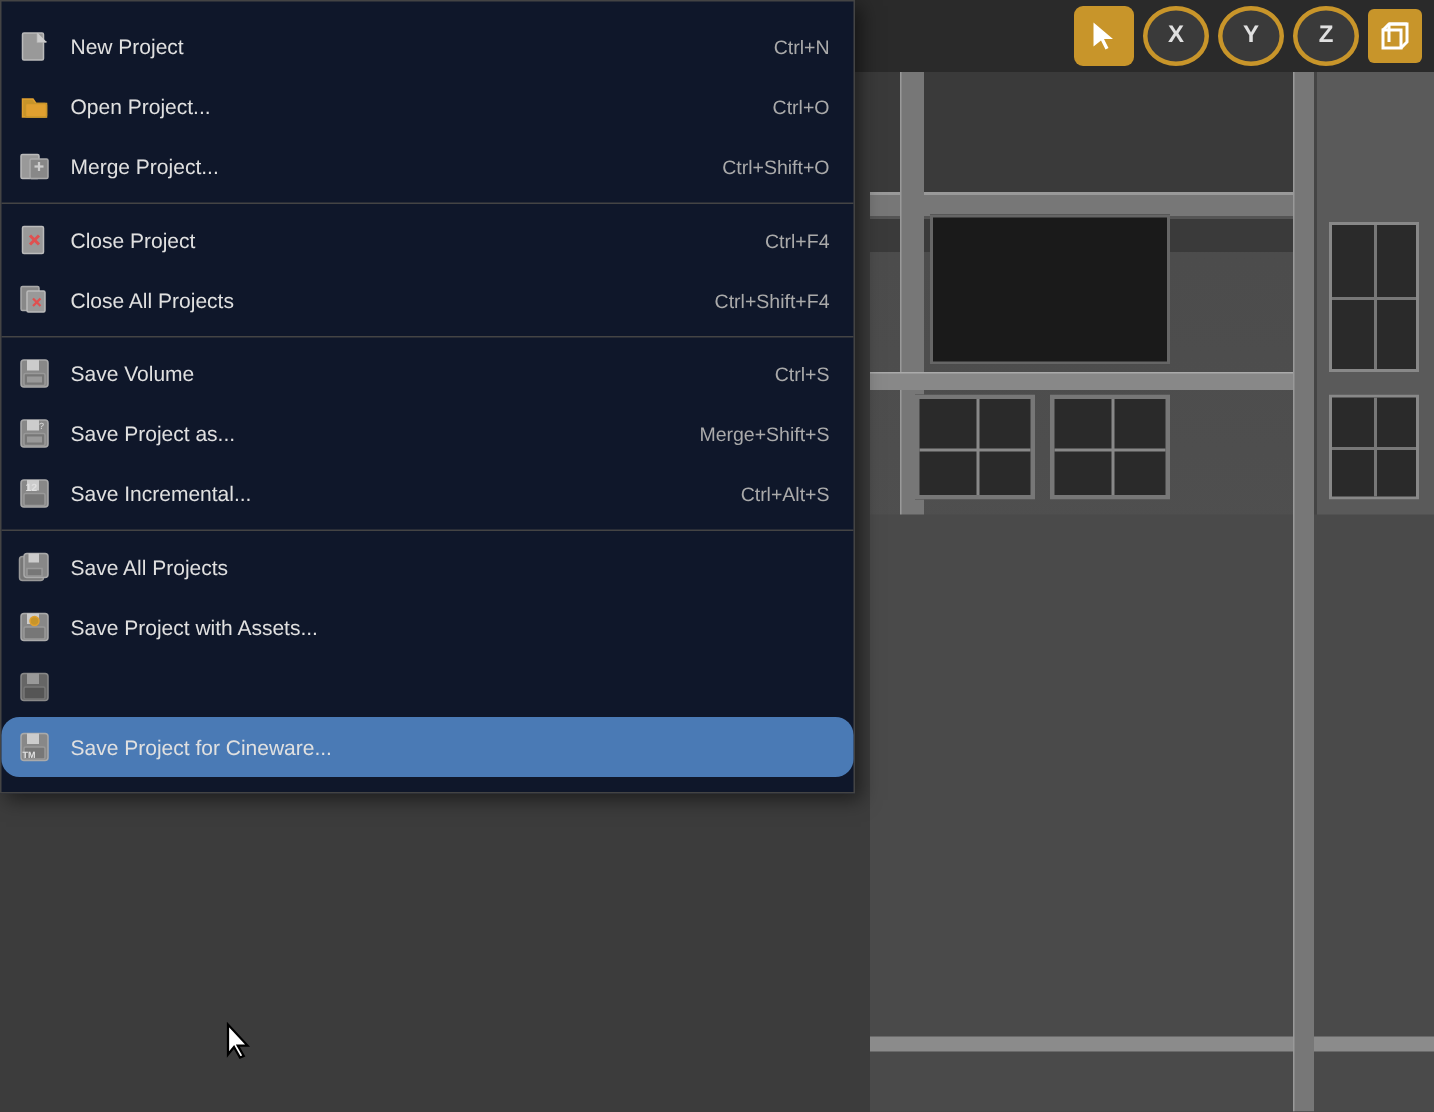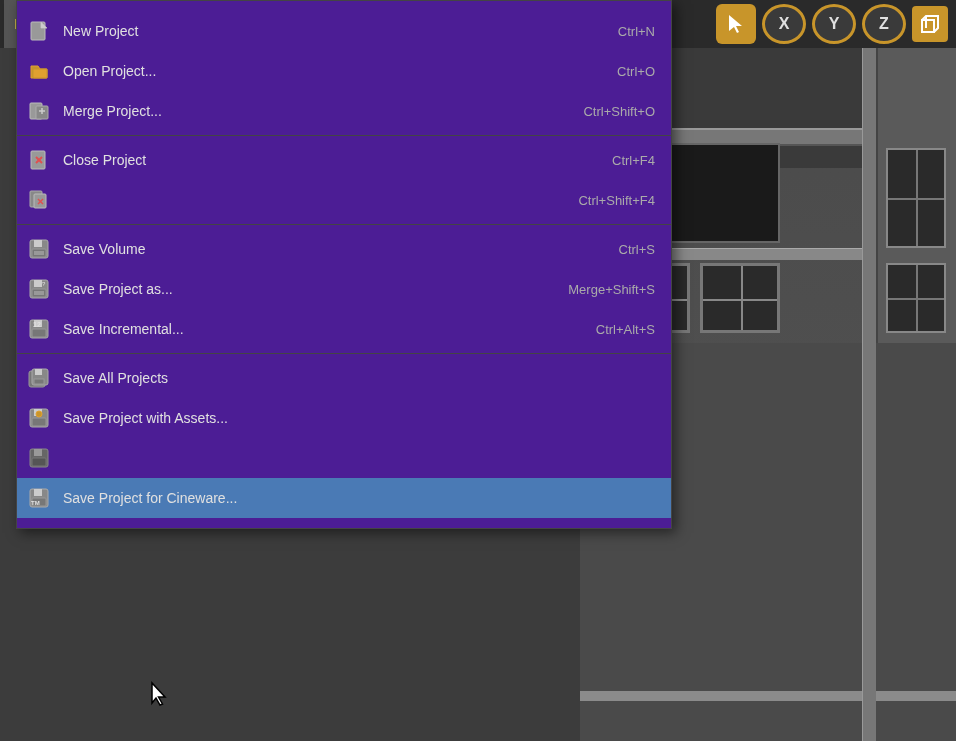--- a/index.html
+++ b/index.html
@@ -94,23 +94,23 @@
       top: 0; left: 0;
       width: 100%;
       height: 100%;
       background: linear-gradient(180deg, #4a4a4a 0%, #555 100%);
     }
 
     
     .dropdown-menu {
       position: absolute;
       top: 0;
-      left: 16px;
-      width: 656px;
-      background: #4c1d95;
+      left: 0;
+      width: 570px;
+      background: #0f172a;
       border: 1px solid #444;
       z-index: 200;
       padding: 6px 0;
       box-shadow: 4px 4px 12px rgba(0,0,0,0.5);
     }
     .menu-group {
       border-bottom: 1px solid #444;
       padding: 4px 0;
     }
     .menu-group:last-child {
@@ -120,20 +120,21 @@
       display: flex;
       align-items: center;
       padding: 6px 16px 6px 8px;
       cursor: pointer;
       color: #e0e0e0;
       position: relative;
       min-height: 34px;
     }
     .dropdown-item.highlighted {
       background: #4a7ab5;
+      border-radius: 12px;
     }
     .dropdown-item.disabled {
       color: #888;
       cursor: default;
     }
     .item-icon {
       width: 28px;
       height: 28px;
       margin-right: 10px;
       display: flex;
@@ -312,20 +313,21 @@
     </div>
     <div class="dropdown-item">
       <div class="item-icon">
         <svg width="22" height="22" viewBox="0 0 22 22">
           <rect x="2" y="2" width="12" height="16" rx="1" fill="#888" stroke="#aaa" stroke-width="1"></rect>
           <rect x="6" y="5" width="12" height="14" rx="1" fill="#999" stroke="#bbb" stroke-width="1"></rect>
           <line x1="10" y1="10" x2="15" y2="15" stroke="#e05050" stroke-width="1.5"></line>
           <line x1="15" y1="10" x2="10" y2="15" stroke="#e05050" stroke-width="1.5"></line>
         </svg>
       </div>
+      <span class="item-label">Close All Projects</span>
       <span class="item-shortcut">Ctrl+Shift+F4</span>
     </div>
   </div>
 
   <div class="menu-group">
     <div class="dropdown-item">
       <div class="item-icon">
         <svg width="22" height="22" viewBox="0 0 22 22">
           <rect x="2" y="2" width="18" height="18" rx="2" fill="#888" stroke="#aaa" stroke-width="1"></rect>
           <rect x="6" y="2" width="8" height="7" fill="#ccc"></rect>

